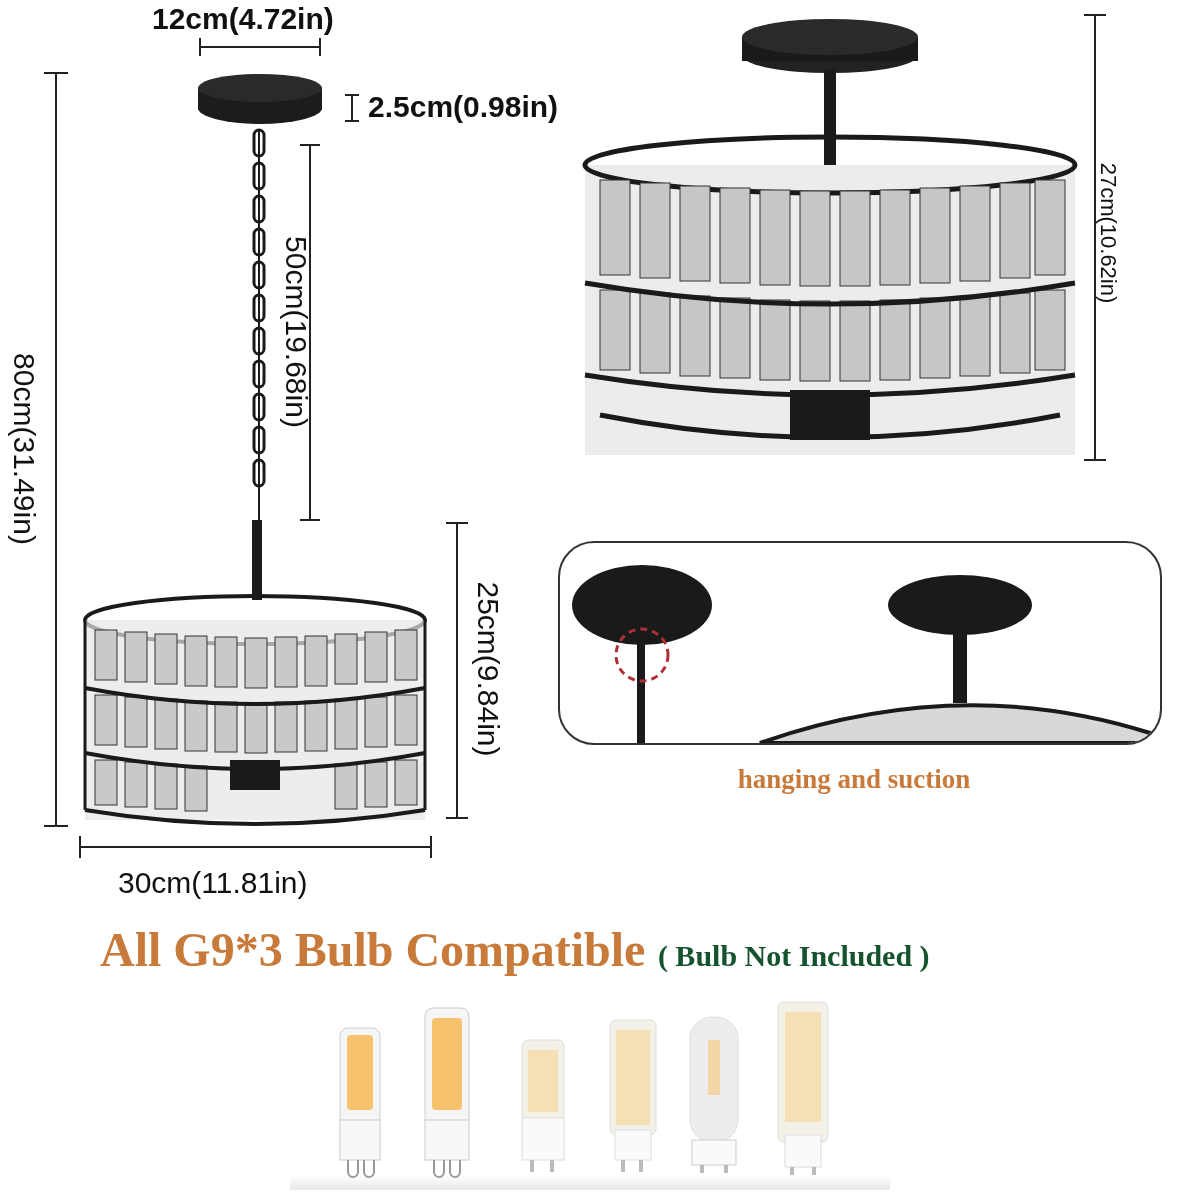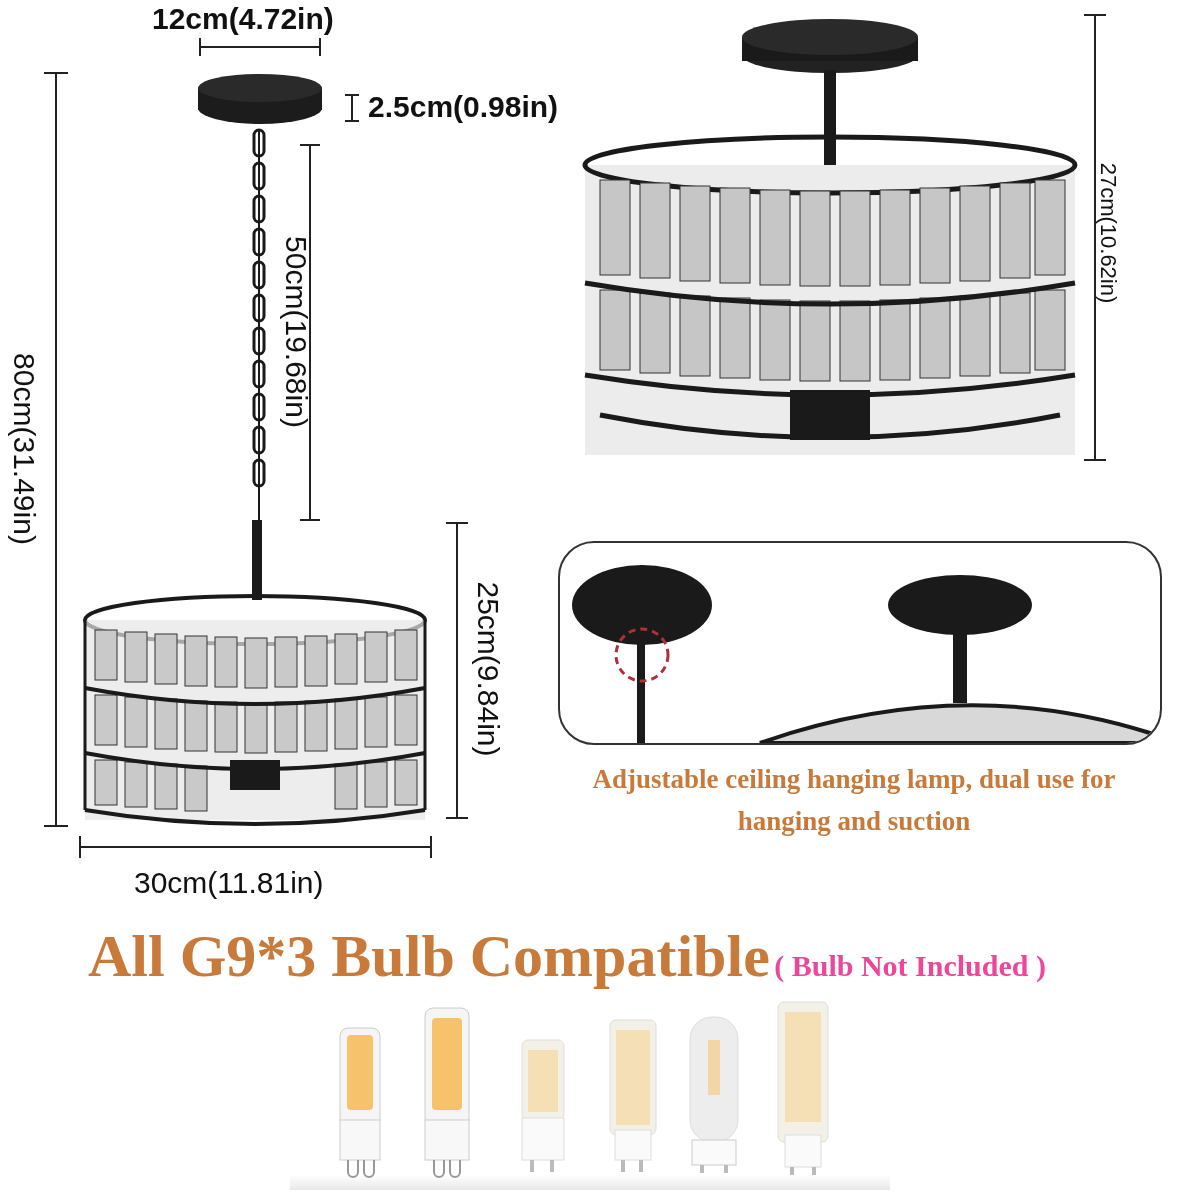--- a/index.html
+++ b/index.html
@@ -105,21 +105,21 @@
   </svg>
 
   <div class="line" style="left:446px;top:522px;width:22px;height:2px;"></div>
   <div class="line" style="left:456px;top:522px;width:2px;height:296px;"></div>
   <div class="line" style="left:446px;top:817px;width:22px;height:2px;"></div>
   <div class="abs dim-text vtext" style="left:400px;top:652px;transform:rotate(90deg);">25cm(9.84in)</div>
 
   <div class="line" style="left:79px;top:836px;width:2px;height:22px;"></div>
   <div class="line" style="left:79px;top:846px;width:352px;height:2px;"></div>
   <div class="line" style="left:430px;top:836px;width:2px;height:22px;"></div>
-  <div class="abs dim-text" style="left:134px;top:866px;">30cm(11.81in)</div>
+  <div class="abs dim-text" style="left:118px;top:866px;">30cm(11.81in)</div>
 </div>
 
 <div>
   <svg style="left:580px;top:15px;" width="510" height="460">
     <ellipse cx="250" cy="40" rx="88" ry="18" fill="#222"></ellipse>
     <rect x="162" y="22" width="176" height="24" fill="#1a1a1a"></rect>
     <ellipse cx="250" cy="22" rx="88" ry="18" fill="#2a2a2a"></ellipse>
     <rect x="244" y="55" width="12" height="95" fill="#1a1a1a"></rect>
     <rect x="5" y="150" width="490" height="290" fill="#e4e4e4" opacity="0.7"></rect>
     <ellipse cx="250" cy="150" rx="245" ry="28" fill="none" stroke="#1a1a1a" stroke-width="5"></ellipse>
@@ -166,27 +166,26 @@
     <ellipse cx="82" cy="62" rx="70" ry="40" fill="#1a1a1a"></ellipse>
     <rect x="77" y="70" width="8" height="130" fill="#1a1a1a"></rect>
     <circle cx="82" cy="112" r="26" fill="none" stroke="#b0303a" stroke-width="3" stroke-dasharray="7 5"></circle>
     <ellipse cx="400" cy="62" rx="72" ry="30" fill="#1a1a1a"></ellipse>
     <rect x="393" y="80" width="14" height="80" fill="#1a1a1a"></rect>
     <path d="M200 200 Q400 130 590 190 L590 200 Z" fill="#d8d8d8" stroke="#1a1a1a" stroke-width="4"></path>
   </svg>
 </div>
 
 <div class="abs serif-orange" style="left:520px;top:758px;width:668px;text-align:center;font-size:27px;line-height:42px;">
-  <div>Adjustable ceiling hanging lamp, dual use for</div>
   <div>hanging and suction</div>
 </div>
 
 <div class="abs" style="left:88px;top:922px;white-space:nowrap;">
-  <span class="serif-orange" style="font-size:60px;">All G9*3 Bulb Compatible</span>
-  <span style="font-family:'Liberation Serif',serif;font-weight:bold;font-size:30px;color:#ec4899;margin-left:0;">( Bulb Not Included )</span>
+  <span class="serif-orange" style="font-size:48px;margin-left:12px;">All G9*3 Bulb Compatible</span>
+  <span style="font-family:'Liberation Serif',serif;font-weight:bold;font-size:30px;color:#14532d;margin-left:8px;">( Bulb Not Included )</span>
 </div>
 
 <svg style="left:330px;top:990px;" width="520" height="200">
   <defs>
     <linearGradient id="shadow" x1="0" y1="0" x2="0" y2="1">
         <stop offset="0" stop-color="#fff"></stop>
         <stop offset="1" stop-color="#e8e8e8"></stop>
       </linearGradient>
   </defs>
   <rect x="-40" y="185" width="600" height="15" fill="url(#shadow)"></rect>

